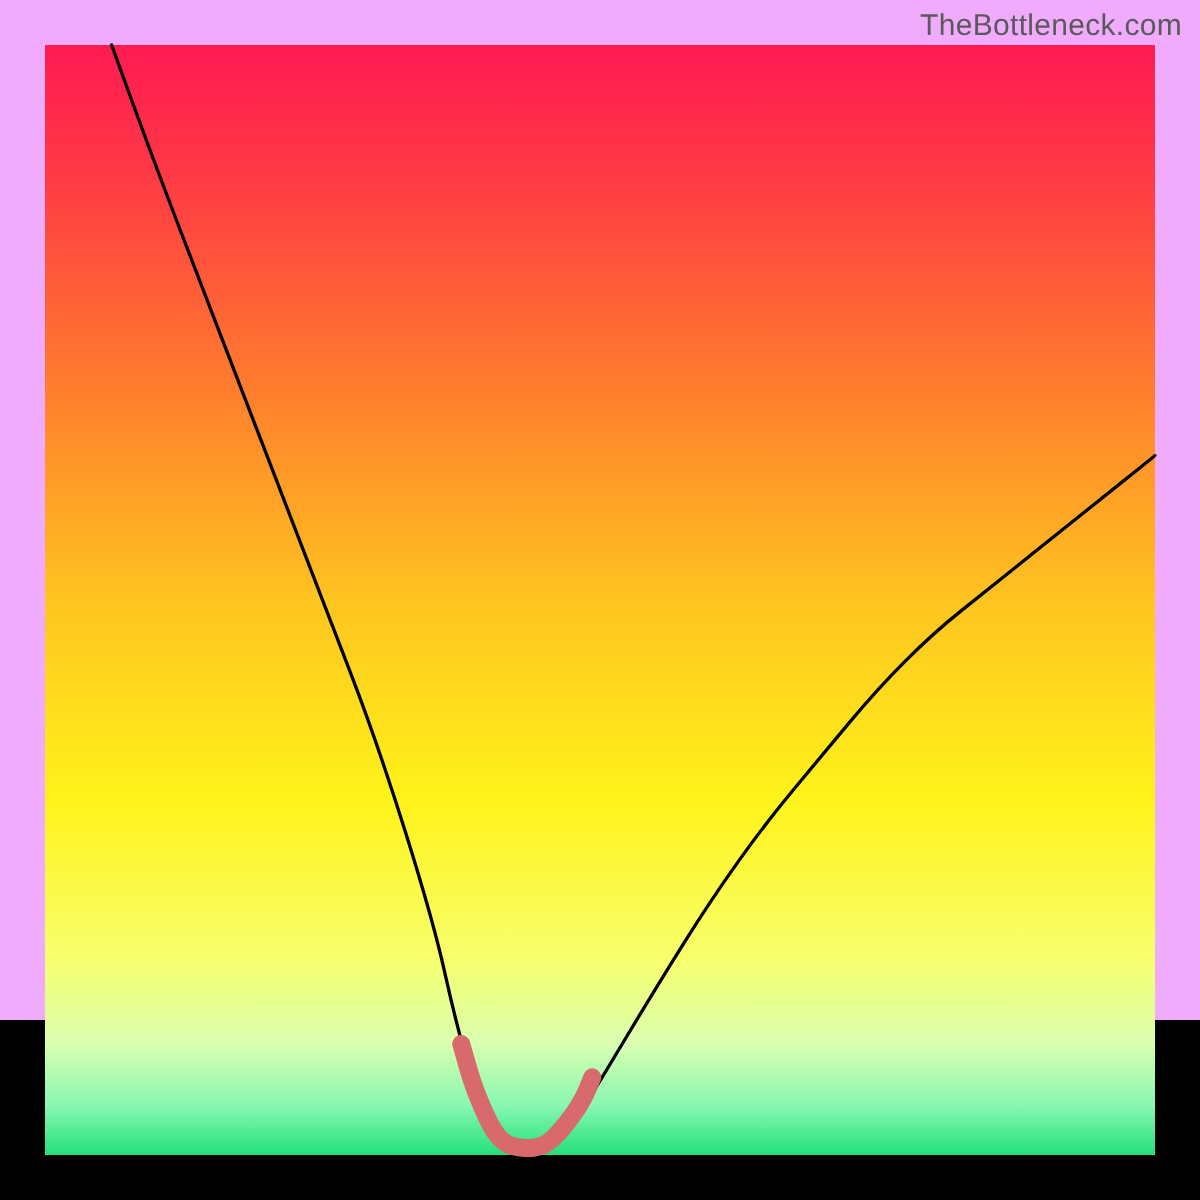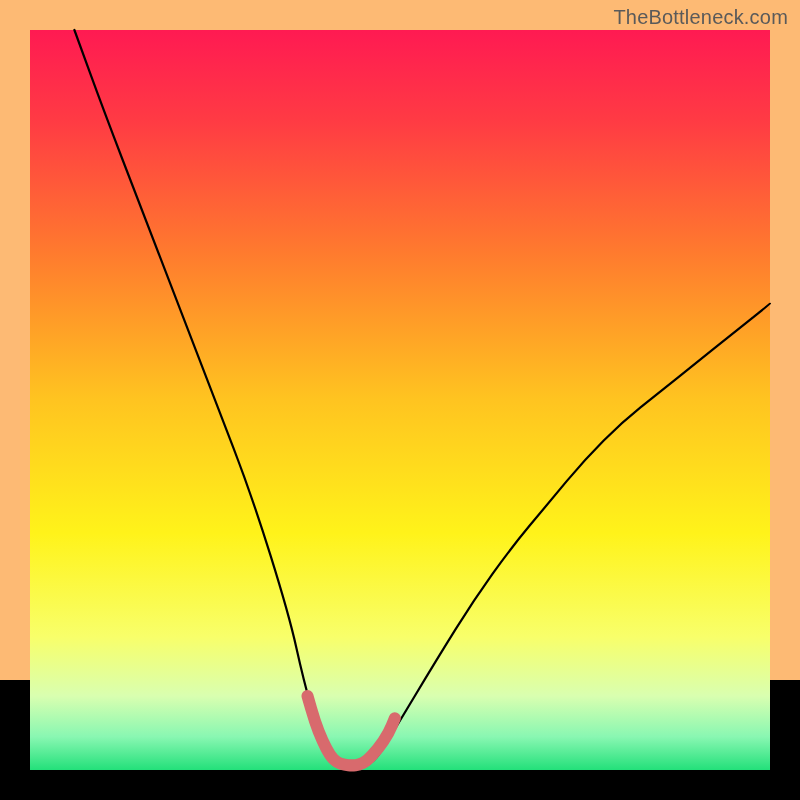--- a/index.html
+++ b/index.html
@@ -7,21 +7,21 @@
     padding: 0;
     width: 800px;
     height: 800px;
     background: #000;
     overflow: hidden;
   }
   .container {
     position: relative;
     width: 800px;
     height: 680px;
-    background: #fdba74;
+    background: #f0abfc;
   }
   .watermark {
     position: absolute;
     top: 6px;
     right: 12px;
     font-family: Arial, Helvetica, sans-serif;
     font-size: 20px;
     color: #5a5a5a;
     letter-spacing: 0.2px;
     z-index: 10;

